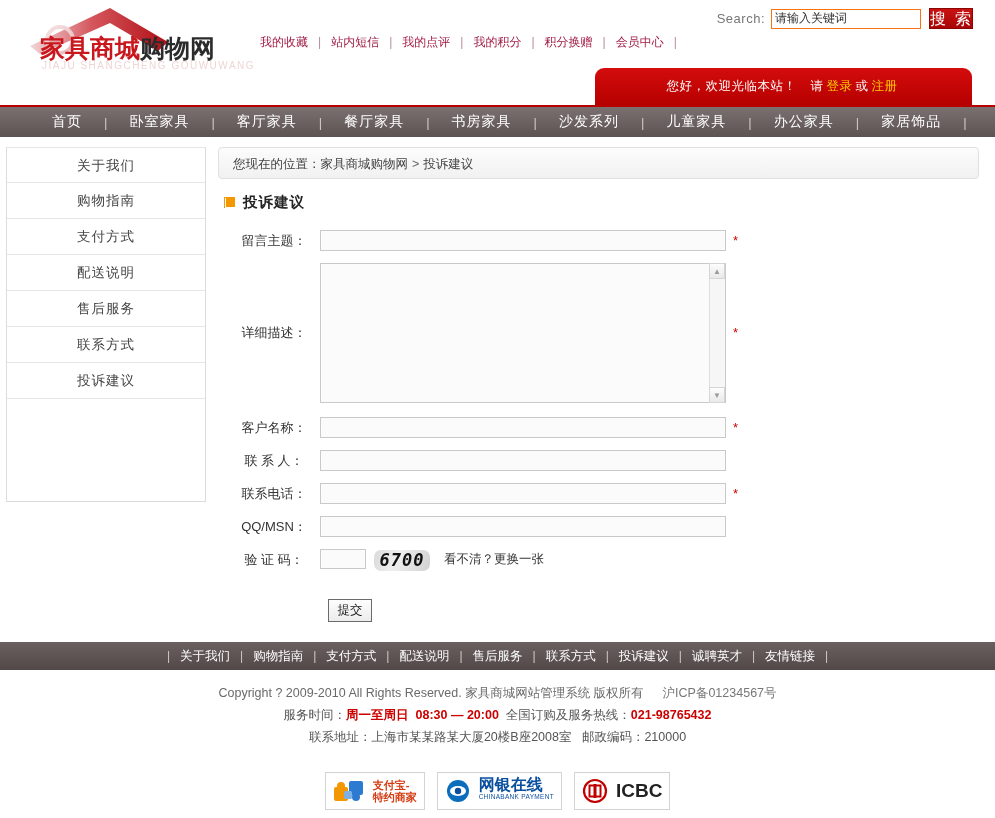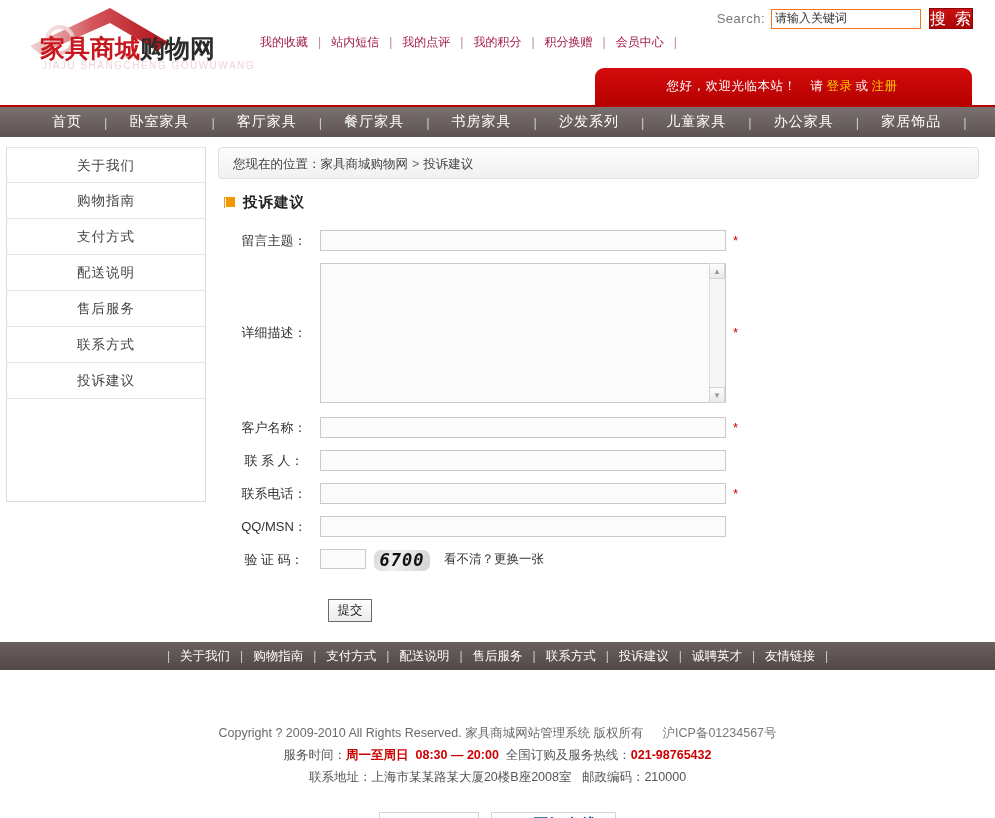--- a/index.html
+++ b/index.html
@@ -382,21 +382,21 @@
     padding: 0 10px;
   }
   .footer-bar .fsep { color: #cfcac9; font-size: 12px; }
 
   .footer-info {
     text-align: center;
     padding-top: 12px;
     line-height: 22px;
   }
   .fi-line { font-size: 12.5px; color: #555; }
-  .fi-line.l1 { color: #6a6a6a; margin-top: 40px; }
+  .fi-line.l1 { color: #6a6a6a; }
   .fi-line .red { color: #cc0000; font-weight: bold; }
   .fi-line .icp { color: #777; }
 
   .pay-row {
     display: flex;
     justify-content: center;
     gap: 12px;
     margin-top: 24px;
   }
   .pay {
@@ -635,16 +635,24 @@
         <circle cx="13" cy="13" r="11" fill="#0a6ebd"></circle>
         <ellipse cx="13" cy="13" rx="8" ry="5" fill="#fff"></ellipse>
         <circle cx="13" cy="13" r="3.2" fill="#0a4f9e"></circle>
       </svg>
       <span class="pay-txt">
         <span class="cb-main">网银在线</span>
         <span class="cb-sub">CHINABANK PAYMENT</span>
       </span>
     </div>
 
+    <div class="pay">
+      <svg width="28" height="26" viewBox="0 0 28 26">
+        <circle cx="13" cy="13" r="11" fill="none" stroke="#c00000" stroke-width="2.2"></circle>
+        <rect x="7.5" y="7.5" width="11" height="11" fill="none" stroke="#c00000" stroke-width="2"></rect>
+        <rect x="11.5" y="6" width="3" height="14" fill="#c00000"></rect>
+      </svg>
+      <span class="icbc-t">ICBC</span>
+    </div>
 
   </div>
 
 </div>
 
 </body></html>

